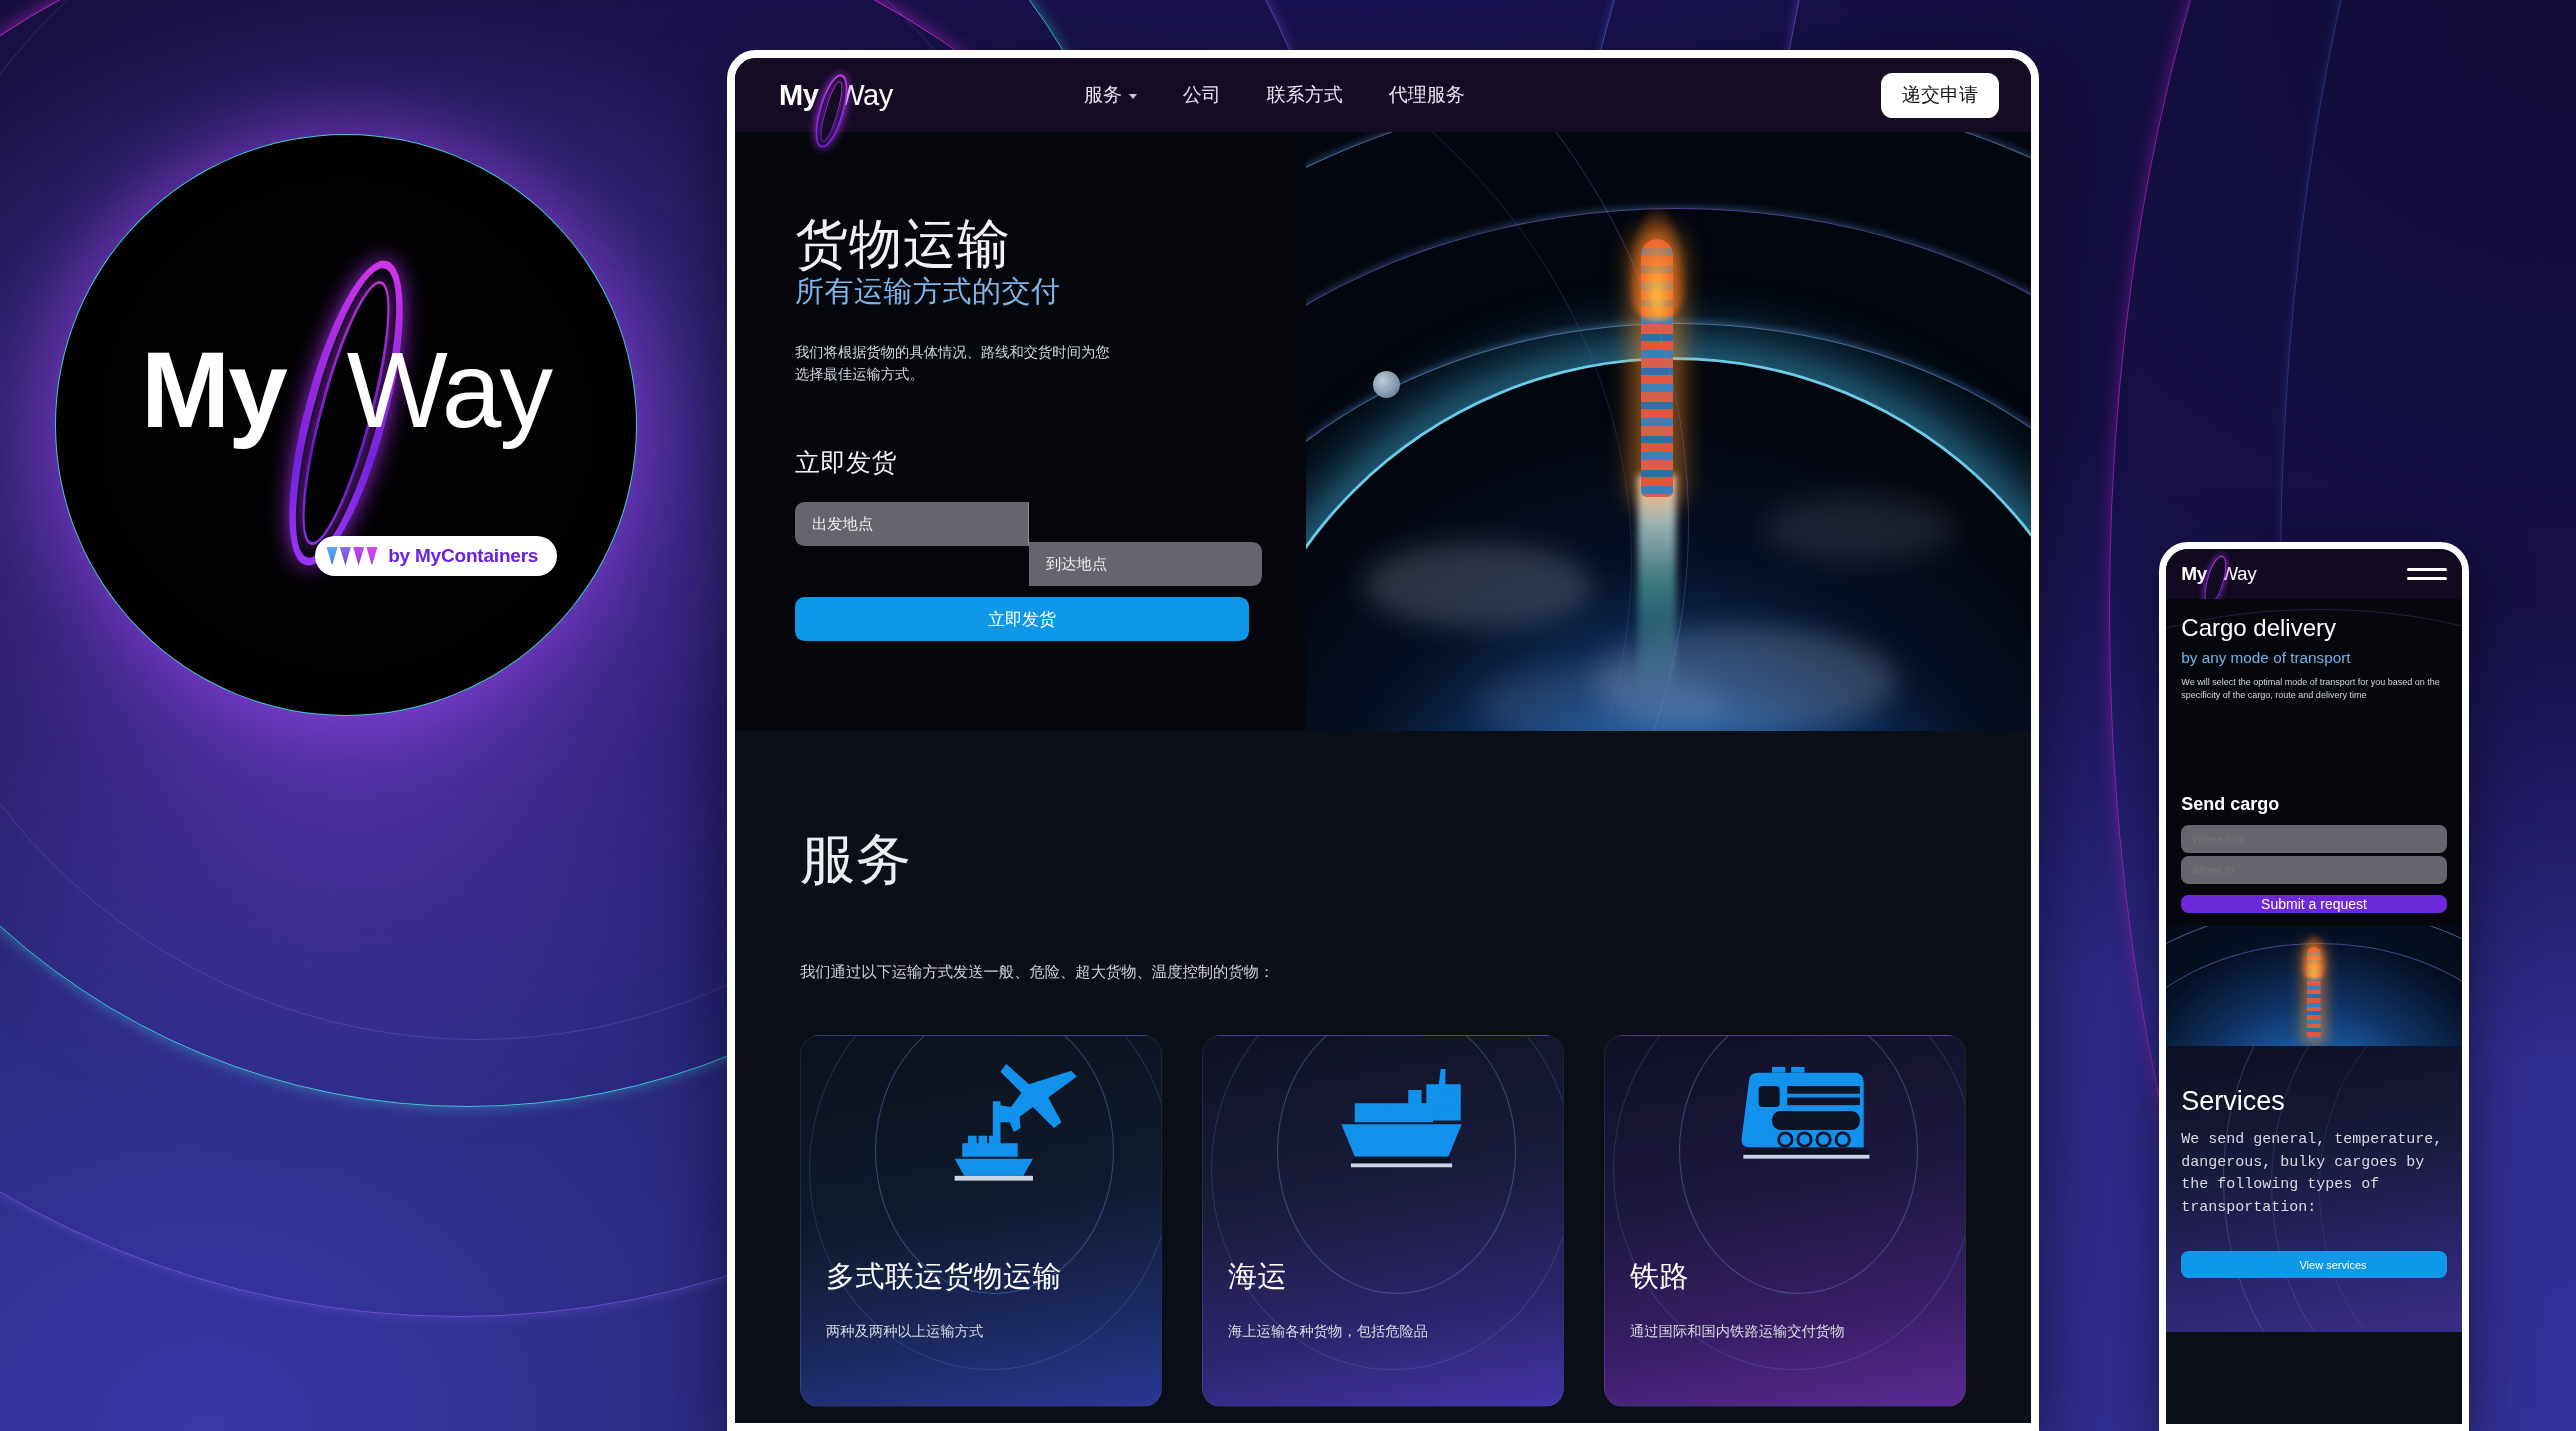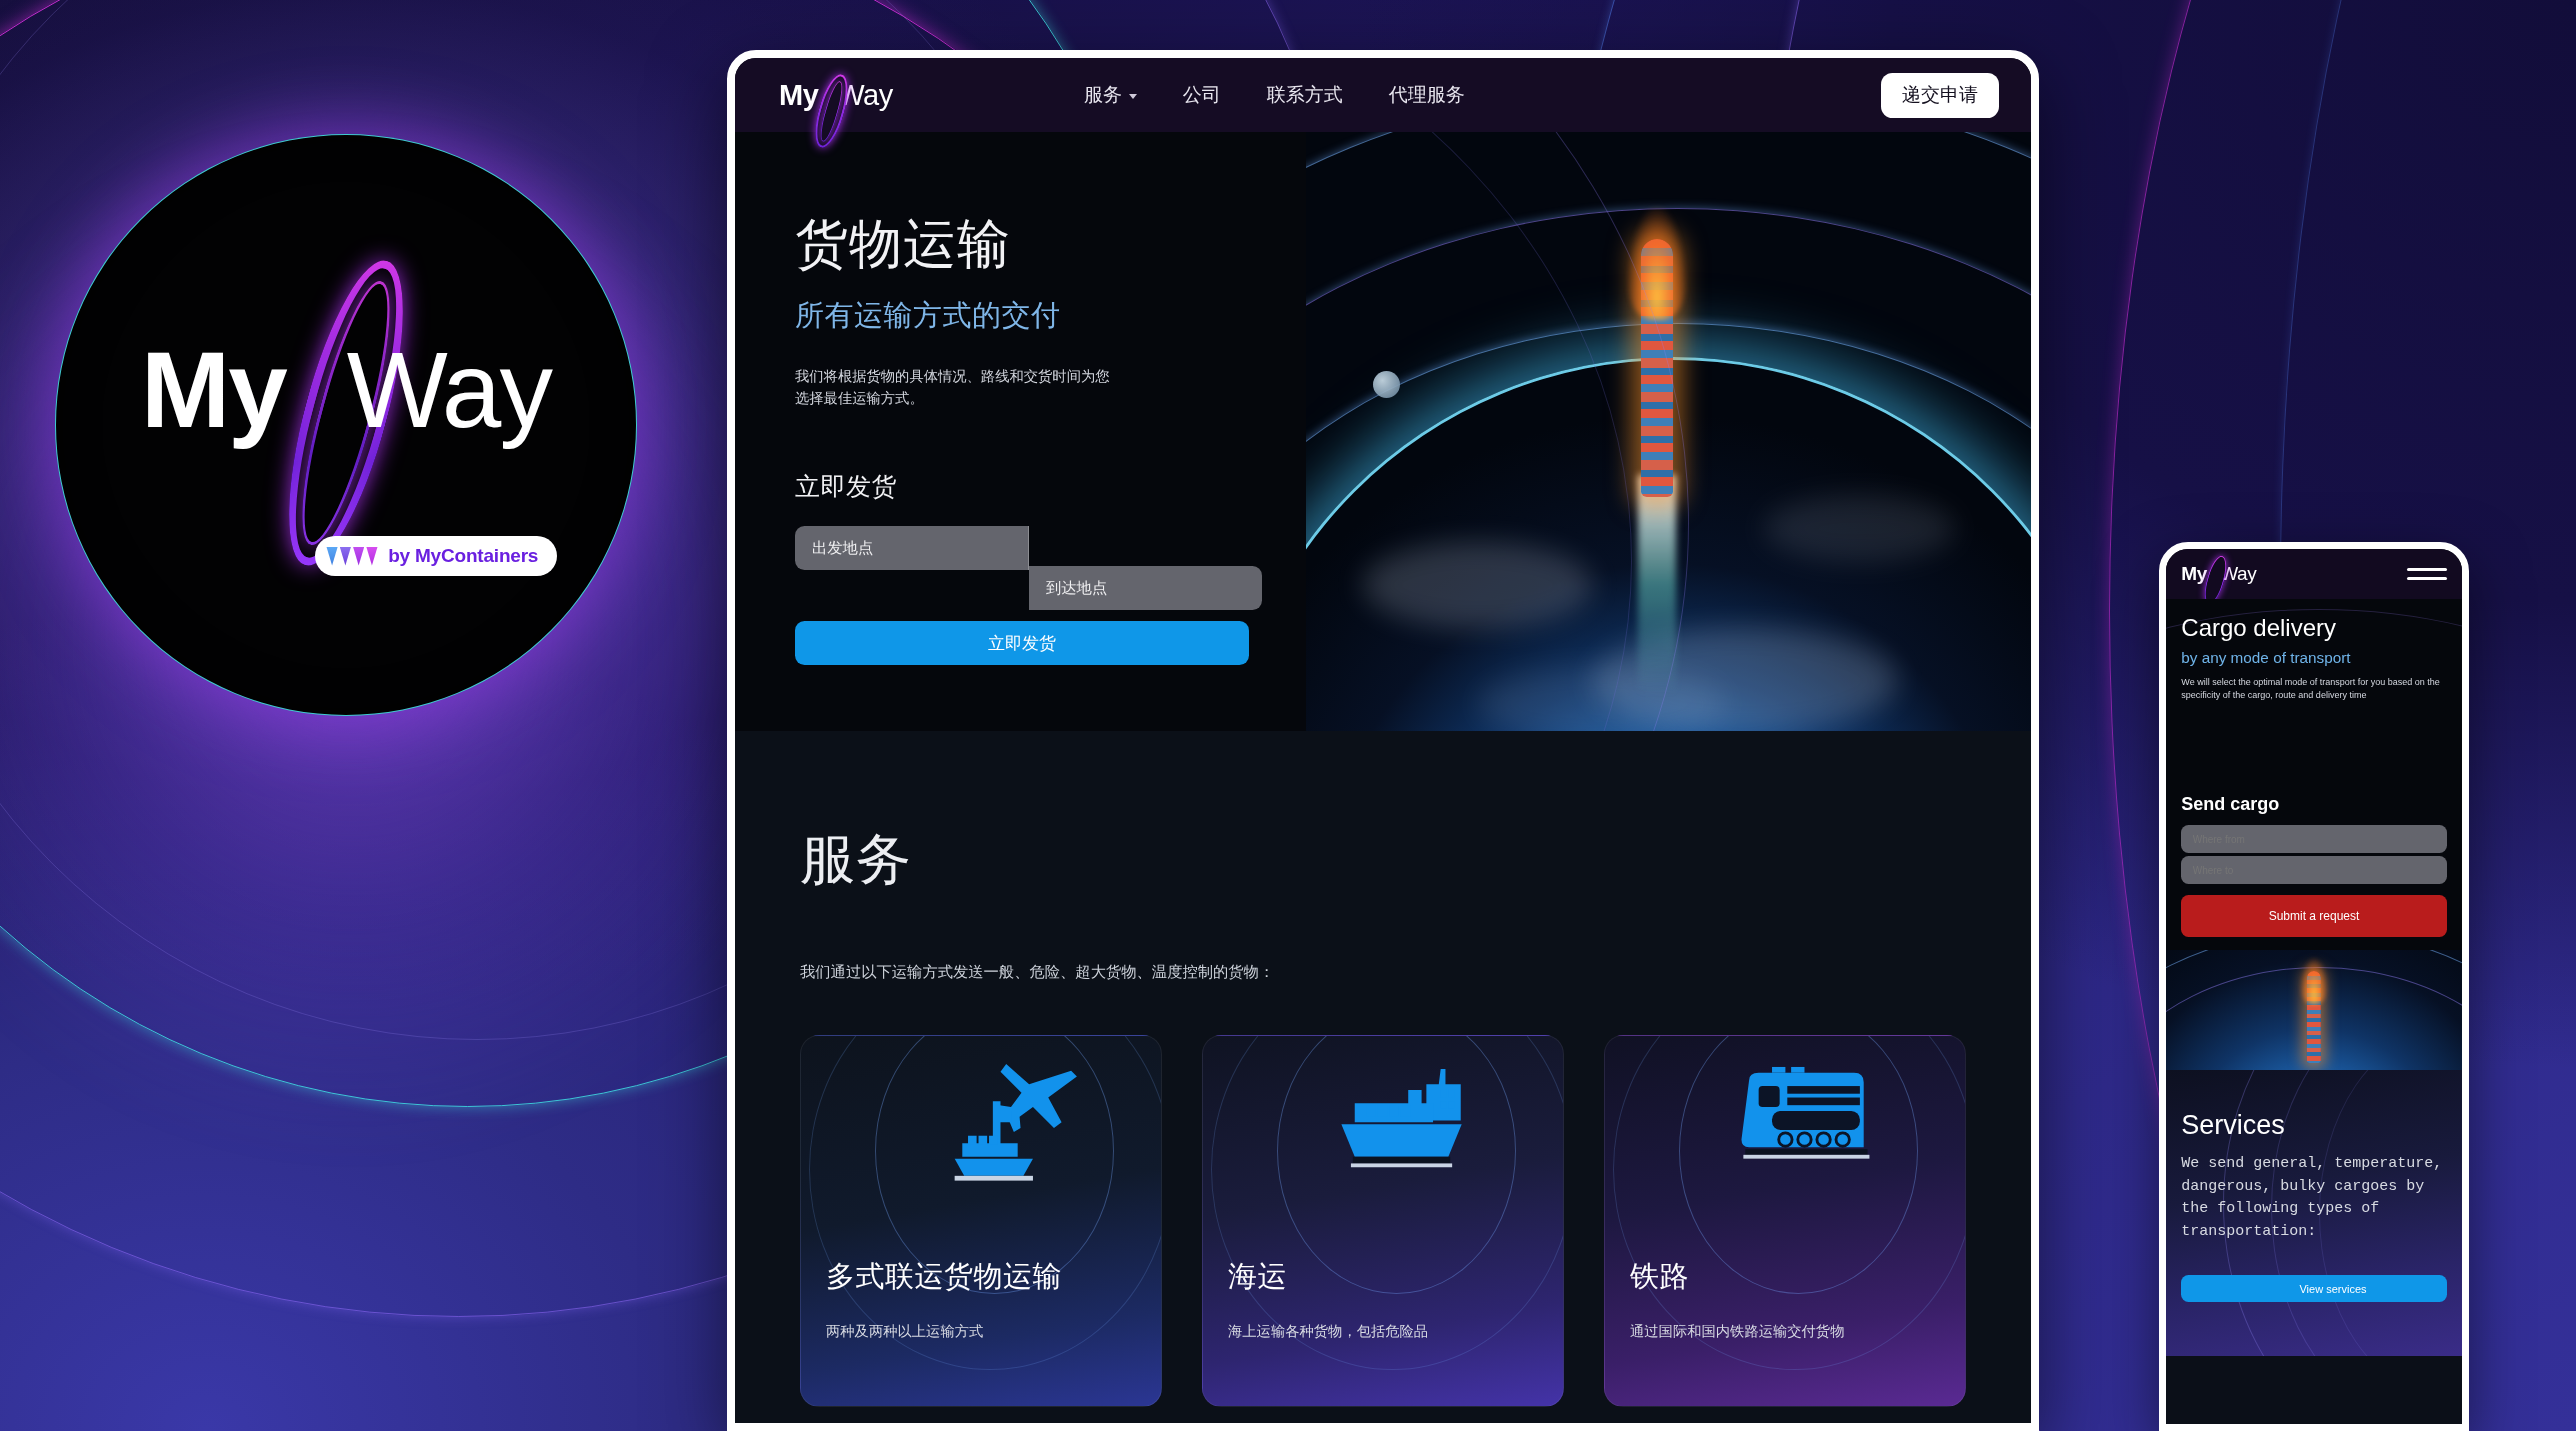--- a/index.html
+++ b/index.html
@@ -164,21 +164,21 @@
     background:radial-gradient(circle at 35% 35%, #cfe2ee, #5d7a92); opacity:.9;}
   .hero-fade{
     position:absolute; left:0; top:0; width:439px; height:599px;
     background:linear-gradient(90deg,#05070c 0%, #05070c 55%, rgba(5,7,12,0) 100%);
   }
   .hero-lines{ position:absolute; inset:0; }
   .hline{ position:absolute; border-radius:50%; border:1.4px solid rgba(150,130,255,0.28); }
 
   .hero-content{ position:absolute; left:60px; top:84px; width:496px; z-index:3; }
   .h1{ font-size:53px; color:#f2f2f5; font-weight:500; letter-spacing:1px; line-height:1.05; }
-  .h2{ font-size:29px; color:#7fb6e8; font-weight:400; margin-top:24px; letter-spacing:0.5px; }
+  .h2{ font-size:29px; color:#7fb6e8; font-weight:400; margin-top:0; letter-spacing:0.5px; }
   .hp{ font-size:14.3px; color:#d3d6de; line-height:1.55; margin-top:29px; width:315px; }
   .send-title{ font-size:25px; color:#f1f1f4; margin-top:61px; font-weight:500; letter-spacing:0.5px; }
   .form-row{ display:flex; margin-top:23px; width:454px; }
   .field{
     flex:1; height:44px; border:none; outline:none;
     background:rgba(160,160,170,0.62);
     color:#fff; font-size:15.3px; font-family:inherit;
     padding:0 17px;
   }
   .field:first-child{ border-radius:9.5px 0 0 9.5px; border-right:1px solid rgba(255,255,255,0.25);}
@@ -233,22 +233,22 @@
   .ph-hero .swirl{ position:absolute; border-radius:50%; border:1.4px solid rgba(160,130,255,0.35);}
   .ph-h1{ font-size:24px; color:#fff; font-weight:500; position:relative; z-index:2;}
   .ph-h2{ font-size:15.3px; color:#6fb3e8; margin-top:6.7px; position:relative; z-index:2;}
   .ph-p{ font-size:9px; color:#d5d8e0; margin-top:8.6px; line-height:1.45; position:relative; z-index:2;}
   .ph-sendbox{ background:#05070c; padding:0 15.3px 13.4px 15.3px; position:relative;}
   .ph-send-t{ font-size:18px; color:#fff; font-weight:600; padding-top:3.8px;}
   .ph-field{ display:block; width:100%; height:28px; margin-top:10.5px;
     background:rgba(160,160,170,0.62); border:none; outline:none; border-radius:7.6px;
     color:#fff; font-size:10px; font-family:inherit; padding:0 11.4px;}
   .ph-field.f2{ margin-top:2.9px; }
-  .ph-btn{ width:100%; height:42px; margin-top:10.5px; background:#b91c1c; color:#fff;
-    border:none; border-radius:7.6px; font-size:12px; font-family:inherit; cursor:pointer;}
+  .ph-btn{ width:100%; height:18px; margin-top:10.5px; background:#6d28d9; color:#fff;
+    border:none; border-radius:7.6px; font-size:14px; font-family:inherit; cursor:pointer;}
   .ph-photo{ height:120px; position:relative; overflow:hidden;
     background:radial-gradient(circle 286px at 50% 175%, #6fd9ef 0%, #2f8fd0 12%, #1c5fa8 28%, #0f3466 46%, #061024 70%, #02060e 100%);}
   .ph-ship{ position:absolute; left:50%; top:21px; width:14.3px; height:92px; transform:translateX(-50%);
     border-radius:7.6px 7.6px 2.9px 2.9px;
     background:repeating-linear-gradient(180deg,#e0573f 0 4.8px,#3f7fb8 4.8px 8.6px,#d6604a 8.6px 13.4px,#2f6fa8 13.4px 17px);
     box-shadow:0 0 13.4px 4.8px rgba(255,150,40,0.55);}
   .ph-flame{ position:absolute; left:50%; top:7.6px; width:27px;height:46px; transform:translateX(-50%);
     border-radius:50% 50% 40% 40%;
     background:radial-gradient(ellipse at 50% 80%, rgba(255,190,60,0.95) 0%, rgba(255,120,30,0.6) 42%, rgba(255,90,20,0) 74%);
     filter:blur(1.9px);}

